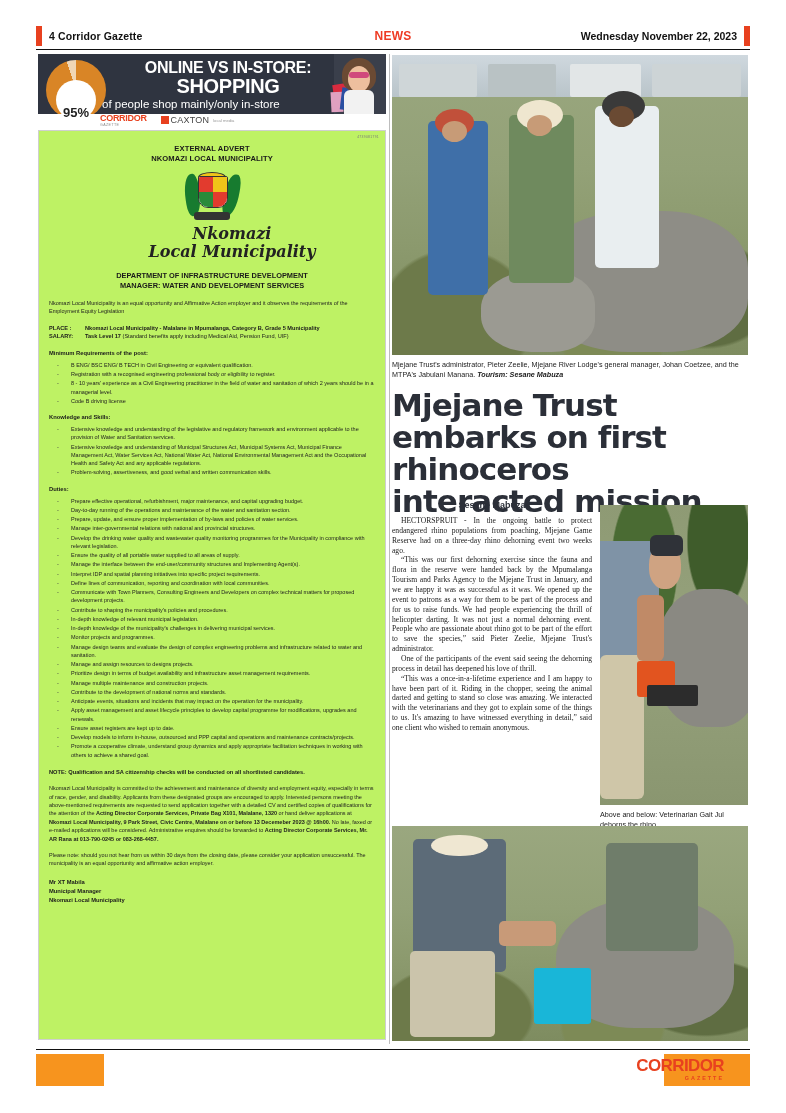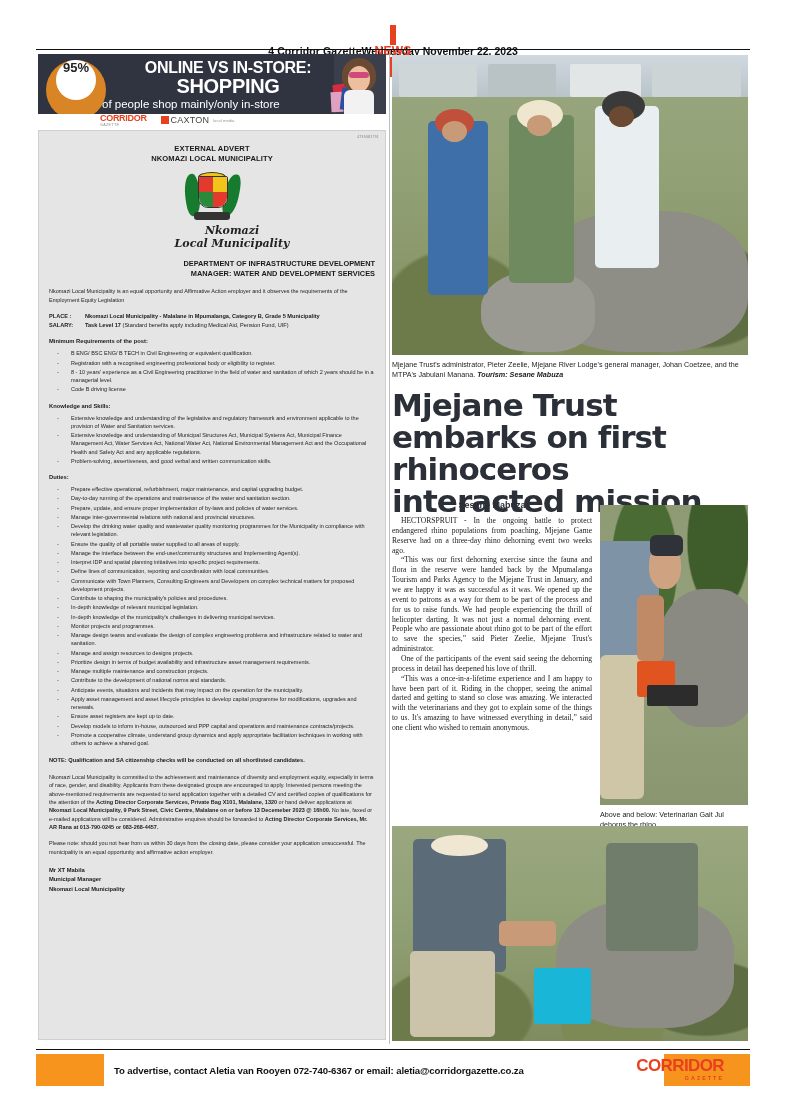--- a/index.html
+++ b/index.html
@@ -1,35 +1,35 @@
 <!DOCTYPE html>
 <html><head>
 <meta charset="utf-8">
 <style>
   html,body{margin:0;padding:0;background:#ffffff;}
   body{width:786px;height:1113px;font-family:"Liberation Sans",sans-serif;color:#1a1a1a;position:relative;overflow:hidden;}
 
   .page{position:absolute;left:0;top:0;width:786px;height:1113px;background:#fff;}
 
   
-  .masthead{position:absolute;left:36px;top:25px;width:714px;height:22px;display:flex;align-items:center;flex-direction:column;}
+  .masthead{position:absolute;left:36px;top:25px;width:714px;height:22px;display:flex;align-items:center;}
   .mast-rule-l{width:6px;height:20px;background:#e8411f;flex:0 0 auto;}
   .mast-rule-r{width:6px;height:20px;background:#e8411f;flex:0 0 auto;}
   .mast-folio{font-size:10.5px;font-weight:700;color:#111;margin-left:7px;letter-spacing:.1px;}
   .mast-sec{position:absolute;left:0;right:0;text-align:center;font-size:12px;font-weight:700;color:#ee3b24;letter-spacing:.2px;}
   .mast-date{margin-left:auto;font-size:10.5px;font-weight:700;color:#111;margin-right:7px;}
   .mast-inner{position:relative;flex:1 1 auto;display:flex;align-items:center;height:20px;}
   .hr-top{position:absolute;left:36px;top:49px;width:714px;height:1px;background:#111;}
   .vrule{position:absolute;left:389px;top:54px;width:1px;height:990px;background:#bdbdbd;}
 
   
   .shop-ad{position:absolute;left:38px;top:54px;width:348px;height:72px;background:#2f3440;overflow:hidden;}
   .shop-donut{position:absolute;left:8px;top:6px;width:60px;height:60px;border-radius:50%;
      background:conic-gradient(#d98526 0deg 342deg,#f0d6b5 342deg 360deg);
-     display:flex;align-items:flex-start;justify-content:center;}
+     display:flex;align-items:flex-end;justify-content:center;}
   .shop-donut::after{content:"";position:absolute;width:40px;height:40px;border-radius:50%;background:#fff;}
   .shop-pct{position:relative;z-index:2;font-size:13px;font-weight:700;color:#222;}
   .shop-l1{position:absolute;left:72px;top:5px;width:236px;text-align:center;color:#fff;font-weight:700;font-size:16px;letter-spacing:-.3px;}
   .shop-l2{position:absolute;left:72px;top:21px;width:236px;text-align:center;color:#fff;font-weight:700;font-size:20px;letter-spacing:-.3px;}
   .shop-l3{position:absolute;left:64px;top:44px;width:258px;text-align:left;color:#fff;font-weight:400;font-size:11.5px;}
   .shop-lady{position:absolute;right:0;top:0;width:52px;height:72px;background:
       radial-gradient(circle at 45% 26%,#e8b89c 0 13px,transparent 13px),
       linear-gradient(#3a3f4b,#3a3f4b);}
   .shop-lady .hair{position:absolute;left:8px;top:4px;width:34px;height:34px;border-radius:50% 50% 42% 42%;background:#6b4a33;}
   .shop-lady .face{position:absolute;left:14px;top:12px;width:22px;height:26px;border-radius:50%;background:#edbf9e;}
@@ -40,39 +40,39 @@
   .shop-lady .bag3{position:absolute;left:-3px;top:38px;width:12px;height:20px;background:#e0a0c0;transform:rotate(-3deg);}
   .shop-foot{position:absolute;left:38px;top:114px;width:348px;height:12px;background:#fff;display:flex;align-items:center;}
   .corridor-mini{font-size:9px;font-weight:800;color:#e8411f;letter-spacing:-.3px;margin-left:62px;}
   .corridor-mini small{display:block;font-size:3.6px;color:#888;letter-spacing:.4px;font-weight:400;}
   .caxton-mini{margin-left:14px;display:flex;align-items:center;gap:2px;}
   .caxton-sq{width:8px;height:8px;background:#e8411f;}
   .caxton-tx{font-size:9px;color:#444;letter-spacing:.2px;}
   .caxton-sub{font-size:4.2px;color:#999;margin-left:2px;}
 
   
-  .advert{position:absolute;left:38px;top:130px;width:348px;height:910px;border:1px solid #cfcfcf;background:#e5e5e5;box-sizing:border-box;padding:7px 10px 6px 10px;}
+  .advert{position:absolute;left:38px;top:130px;width:348px;height:910px;border:1px solid #cfcfcf;background:#bef264;box-sizing:border-box;padding:7px 10px 6px 10px;}
   .ad-ref{position:absolute;right:6px;top:4px;font-size:3.4px;color:#7a7a7a;letter-spacing:.3px;}
   .ad-h1{text-align:center;font-size:7.6px;font-weight:700;letter-spacing:.1px;margin-top:6px;line-height:1.32;}
   .crest{width:100%;display:flex;flex-direction:column;align-items:center;margin-top:6px;}
   .crest-art{width:56px;height:52px;position:relative;}
   .wreath-l,.wreath-r{position:absolute;top:4px;width:15px;height:42px;background:#177b2f;border-radius:60% 30% 60% 30%;}
   .wreath-l{left:1px;transform:rotate(-9deg);}
   .wreath-r{right:1px;transform:rotate(9deg);}
   .shield{position:absolute;left:14px;top:6px;width:28px;height:30px;background:#fff;border:1px solid #333;border-radius:2px 2px 10px 10px;overflow:hidden;}
   .q{position:absolute;width:50%;height:50%;}
   .q1{left:0;top:0;background:#e23b2e;}
   .q2{right:0;top:0;background:#f0c419;}
   .q3{left:0;bottom:0;background:#2a8a3a;}
   .q4{right:0;bottom:0;background:#e23b2e;}
   .shield-top{position:absolute;left:14px;top:2px;width:28px;height:11px;background:#f0c419;border-radius:50% 50% 0 0;border:1px solid #333;box-sizing:border-box;}
   .scroll{position:absolute;left:10px;bottom:2px;width:36px;height:8px;background:#333;border-radius:3px;}
   .crest-name{font-family:"DejaVu Serif",serif;font-style:italic;font-weight:700;font-size:11px;color:#222;margin-top:3px;line-height:1.15;text-align:center;}
-  .crest-name span{display:block;font-size:11px;margin-left:40px;}
-  .ad-h2{text-align:right;font-size:7.4px;font-weight:700;margin-top:9px;line-height:1.35;}
+  .crest-name span{display:block;font-size:16px;margin-left:40px;}
+  .ad-h2{text-align:center;font-size:7.4px;font-weight:700;margin-top:9px;line-height:1.35;}
   .ad-p{font-size:5.5px;line-height:1.52;margin-top:8px;color:#1d1d1d;}
   .ad-kv{font-size:5.6px;line-height:1.55;margin-top:8px;}
   .ad-kv b{font-weight:700;}
   .ad-kv .lbl{display:inline-block;width:36px;font-weight:700;}
   .ad-sec{font-size:5.8px;font-weight:700;margin-top:9px;}
   ul.ad-list{list-style:none;margin:5px 0 0 0;padding:0;}
   ul.ad-list li{position:relative;font-size:5.5px;line-height:1.5;padding-left:22px;margin-bottom:1px;color:#1d1d1d;}
   ul.ad-list li::before{content:"-";position:absolute;left:8px;top:0;color:#444;}
   .ad-note{font-size:5.7px;font-weight:700;margin-top:9px;line-height:1.5;}
   .ad-sign{font-size:5.8px;font-weight:700;line-height:1.62;margin-top:10px;}
@@ -313,20 +313,19 @@
     <div class="hatd" style="left:11%;top:4%;width:16%;height:10%;background:#efe7d2;"></div>
     <div class="person" style="left:5%;top:58%;width:24%;height:40%;background:#cbc4ab;"></div>
     <div class="person" style="left:60%;top:8%;width:26%;height:50%;background:#6f7d6a;"></div>
     <div style="position:absolute;left:40%;top:66%;width:16%;height:26%;background:#19b6d8;border-radius:3px;"></div>
     <div style="position:absolute;left:30%;top:44%;width:16%;height:12%;background:#c89a78;border-radius:5px;"></div>
   </div>
 
   <div class="hr-bot"></div>
   <div class="footer">
     <div class="foot-white"></div>
-    <div class="foot-txt">To advertise, contact Aletia van Rooyen 072-740-6367 or email: aletia@corridorgazette.co.za</div>
     <div class="foot-logo">
       <div class="c1">CORRIDOR</div>
       <div class="c2">GAZETTE</div>
     </div>
   </div>
 
 </div>
 
 </body></html>

